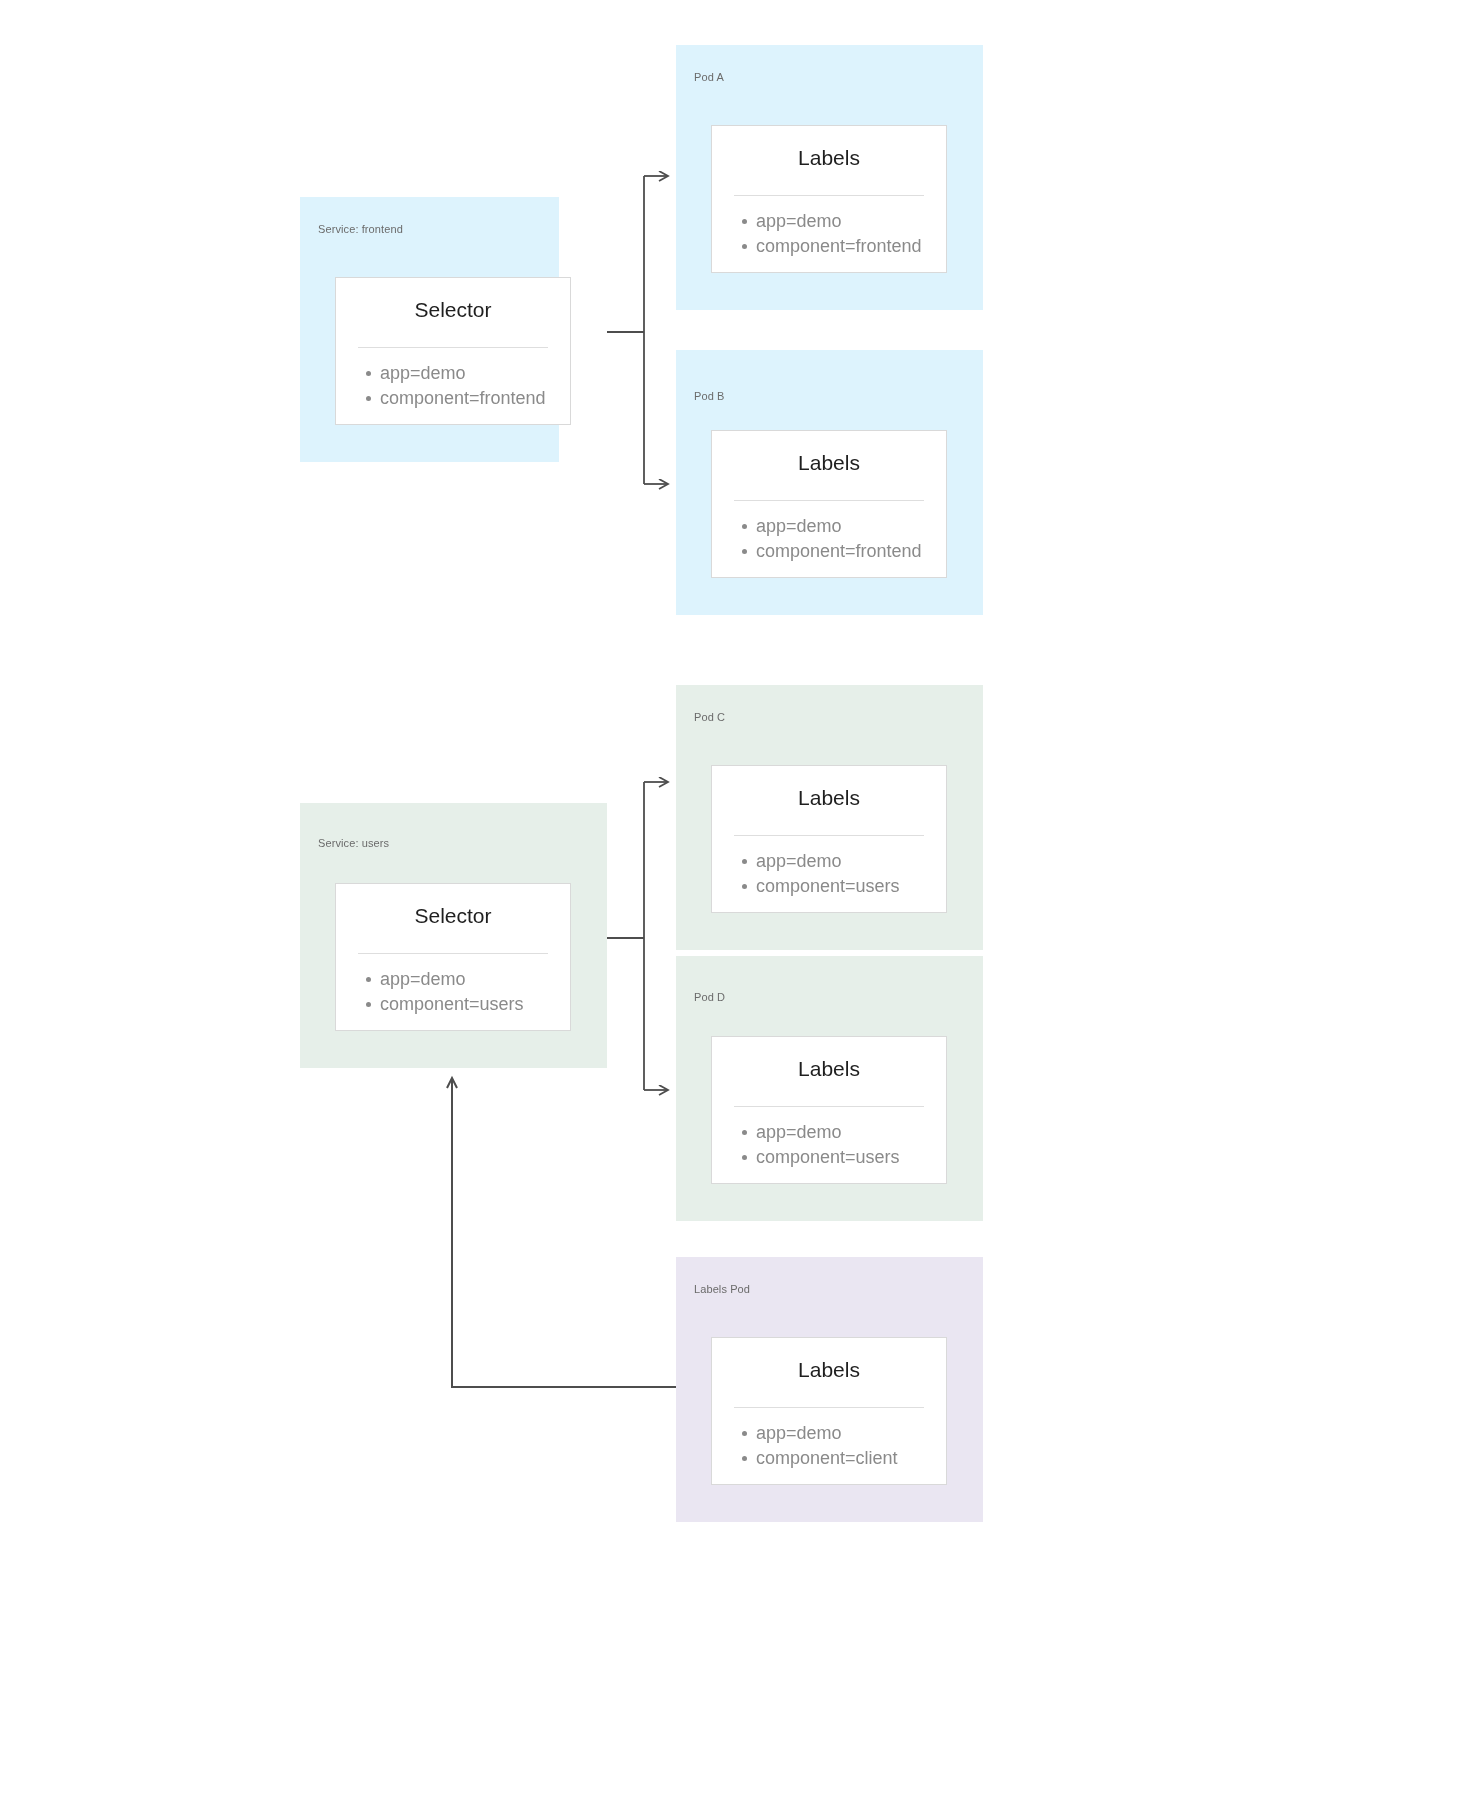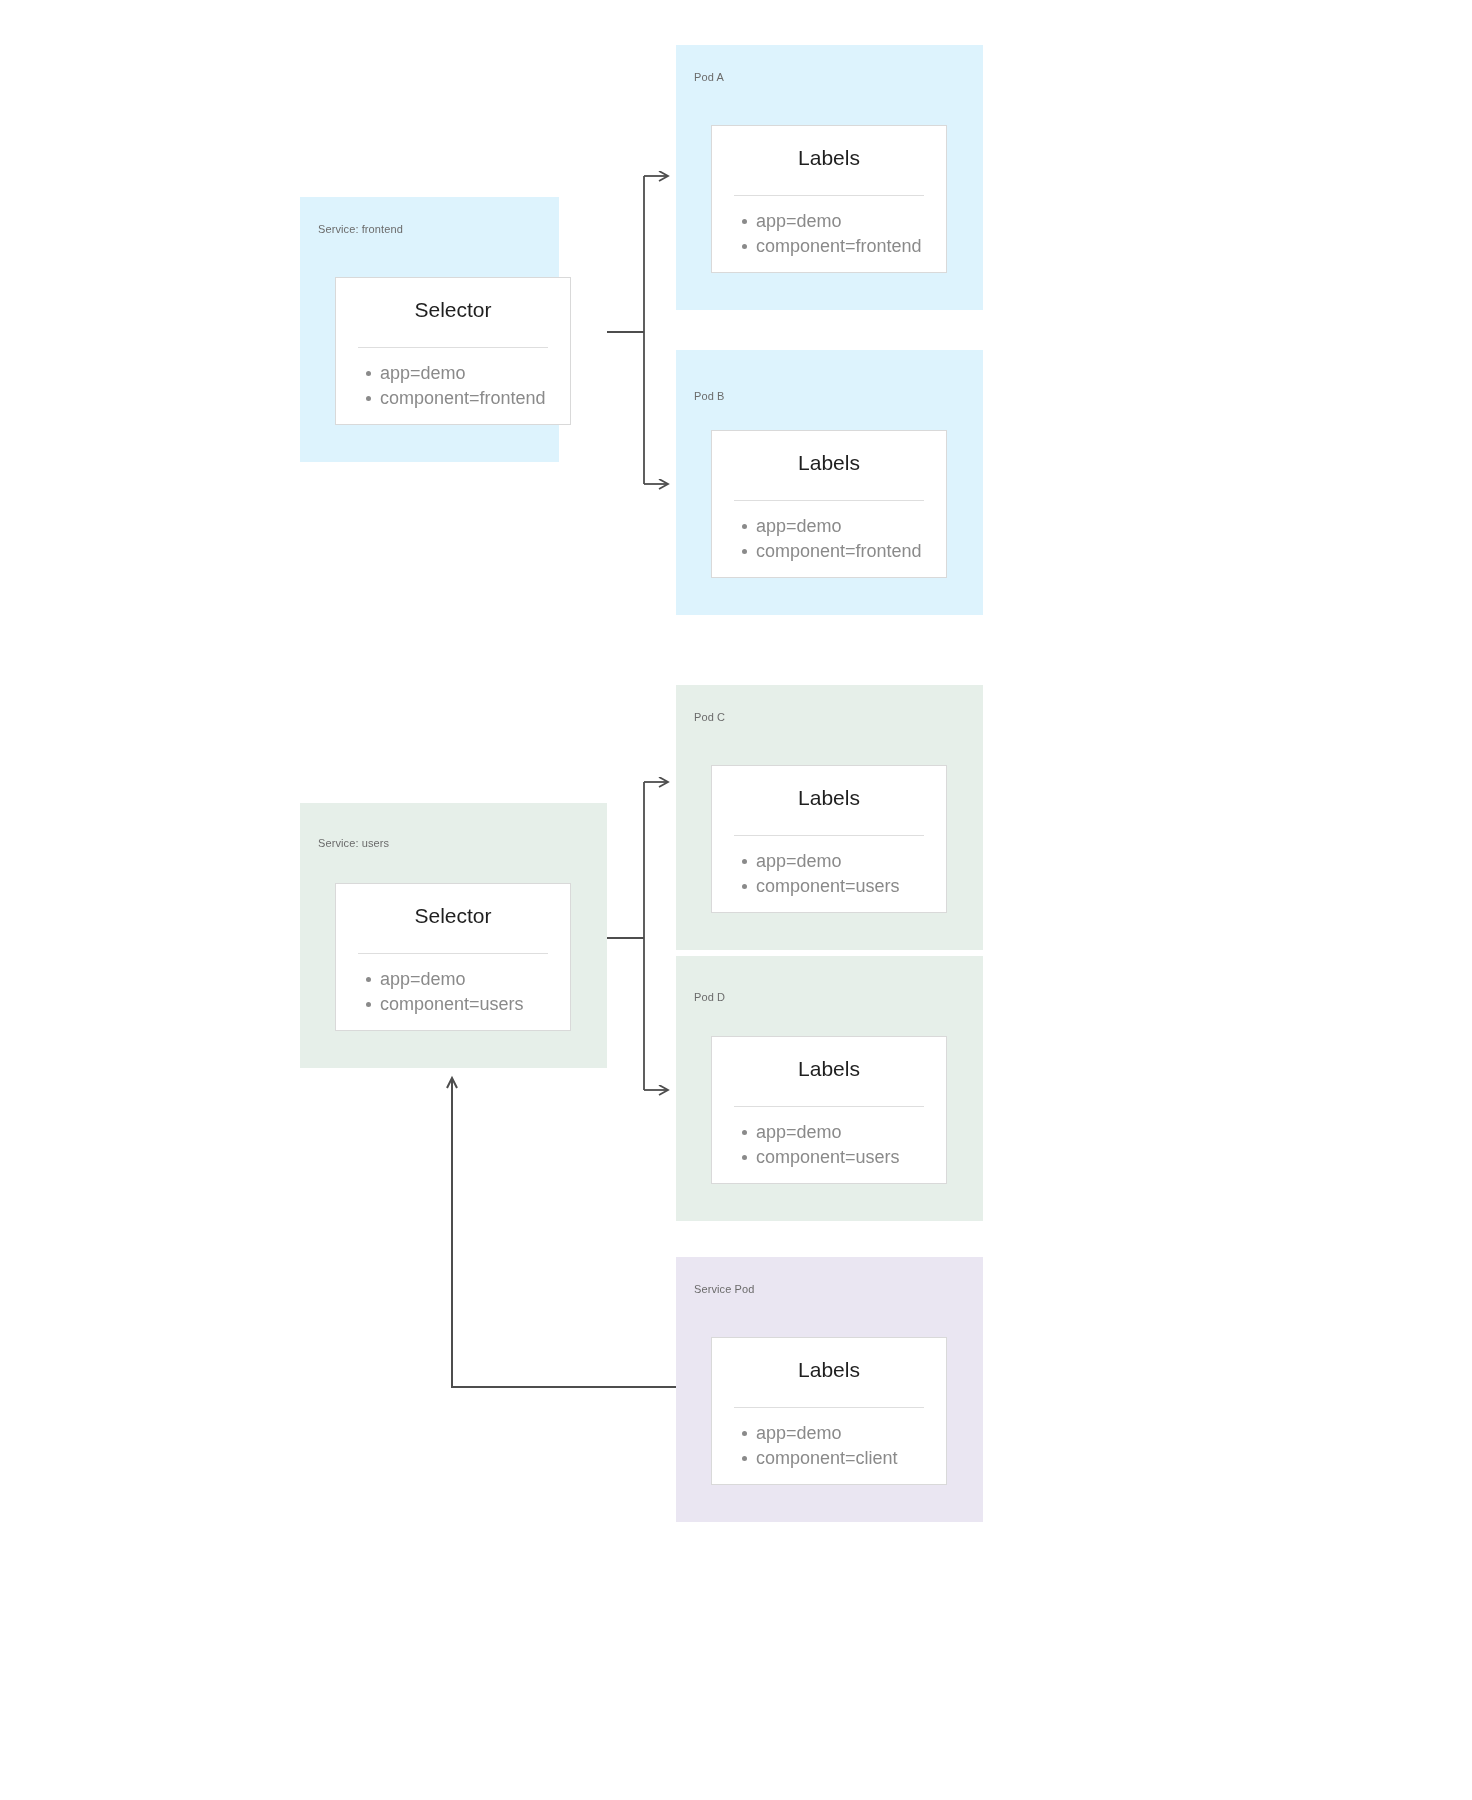--- a/index.html
+++ b/index.html
@@ -193,21 +193,21 @@
       <div class="card-title">Labels</div>
       <div class="card-rule"></div>
       <ul class="card-list">
         <li>app=demo</li>
         <li>component=users</li>
       </ul>
     </div>
   </div>
 
   <div class="group" style="left:676px; top:1257px; width:307px; height:265px; background:#eae6f2;">
-    <div class="group-title" style="top:26px;">Service Pod</div>
+    <div class="group-title" style="top:26px;">Labels Pod</div>
     <div class="card" style="left:35px; top:80px; width:236px; height:148px;">
       <div class="card-title">Labels</div>
       <div class="card-rule"></div>
       <ul class="card-list">
         <li>app=demo</li>
         <li>component=client</li>
       </ul>
     </div>
   </div>
 

